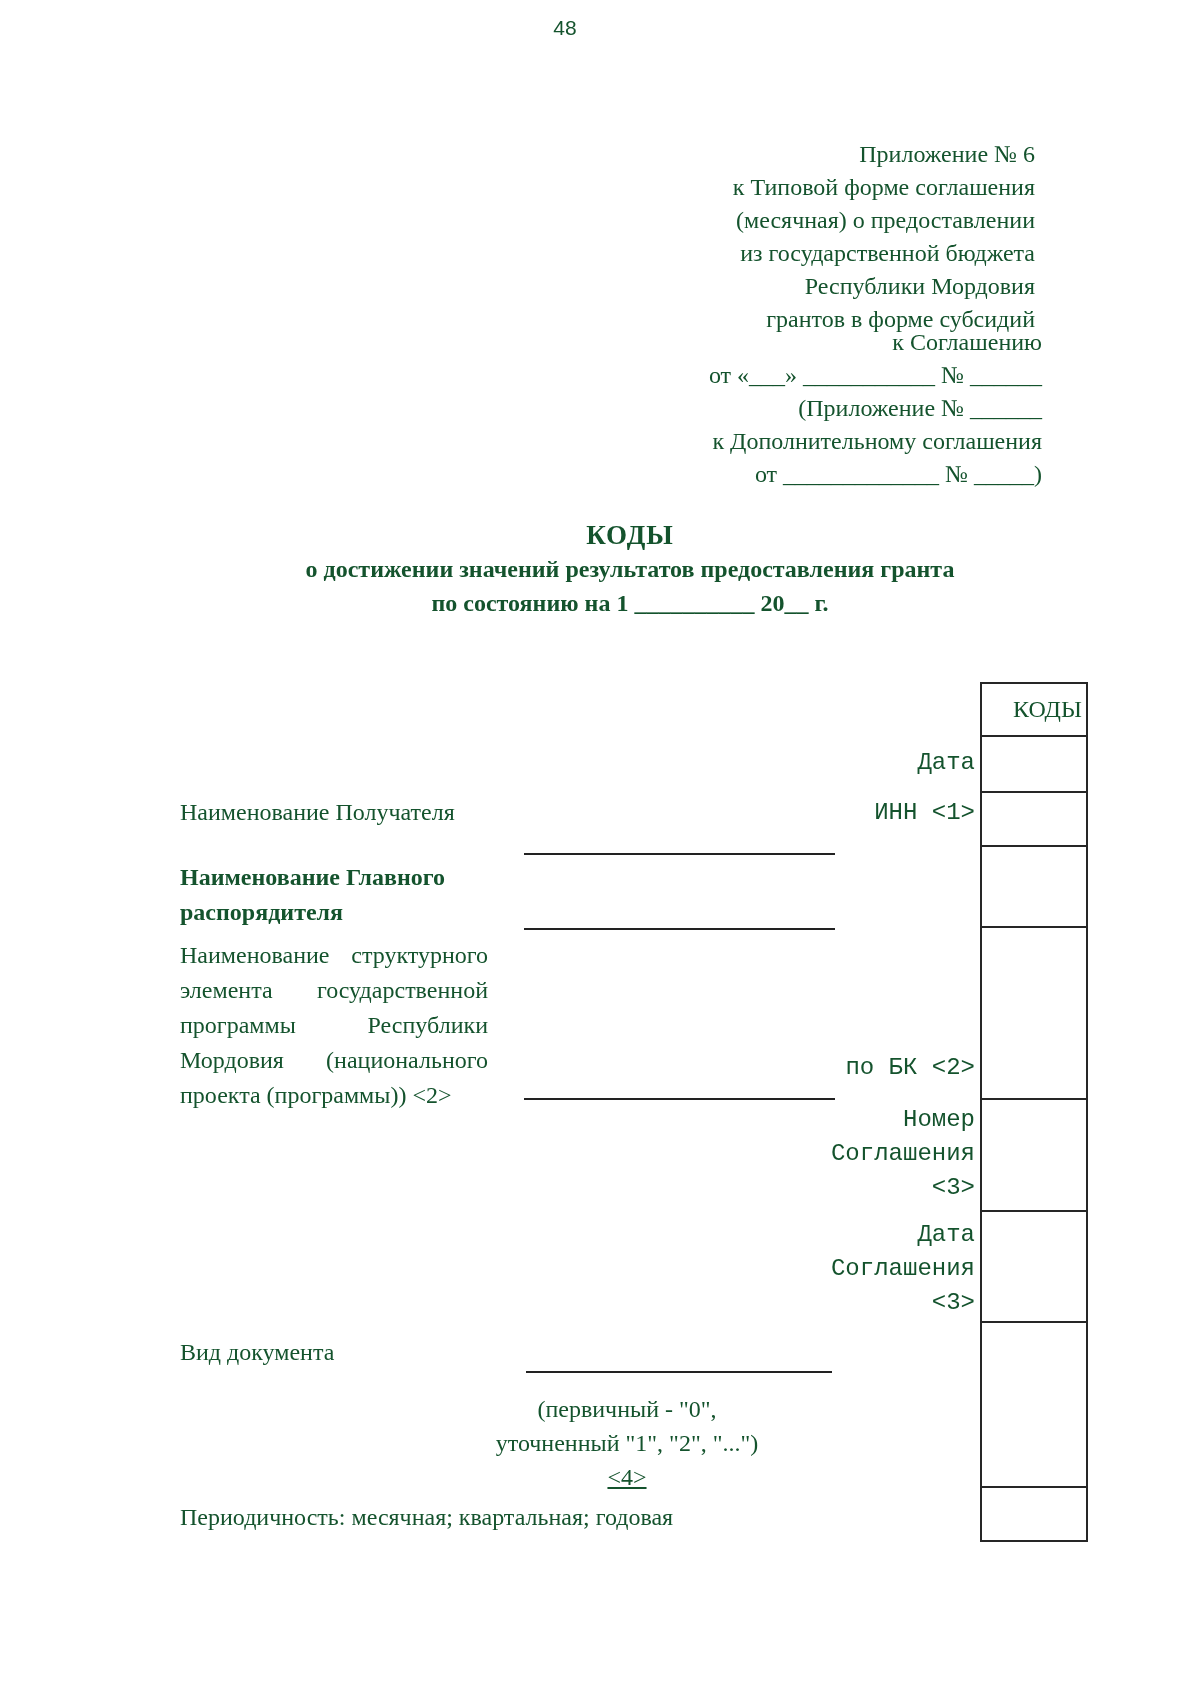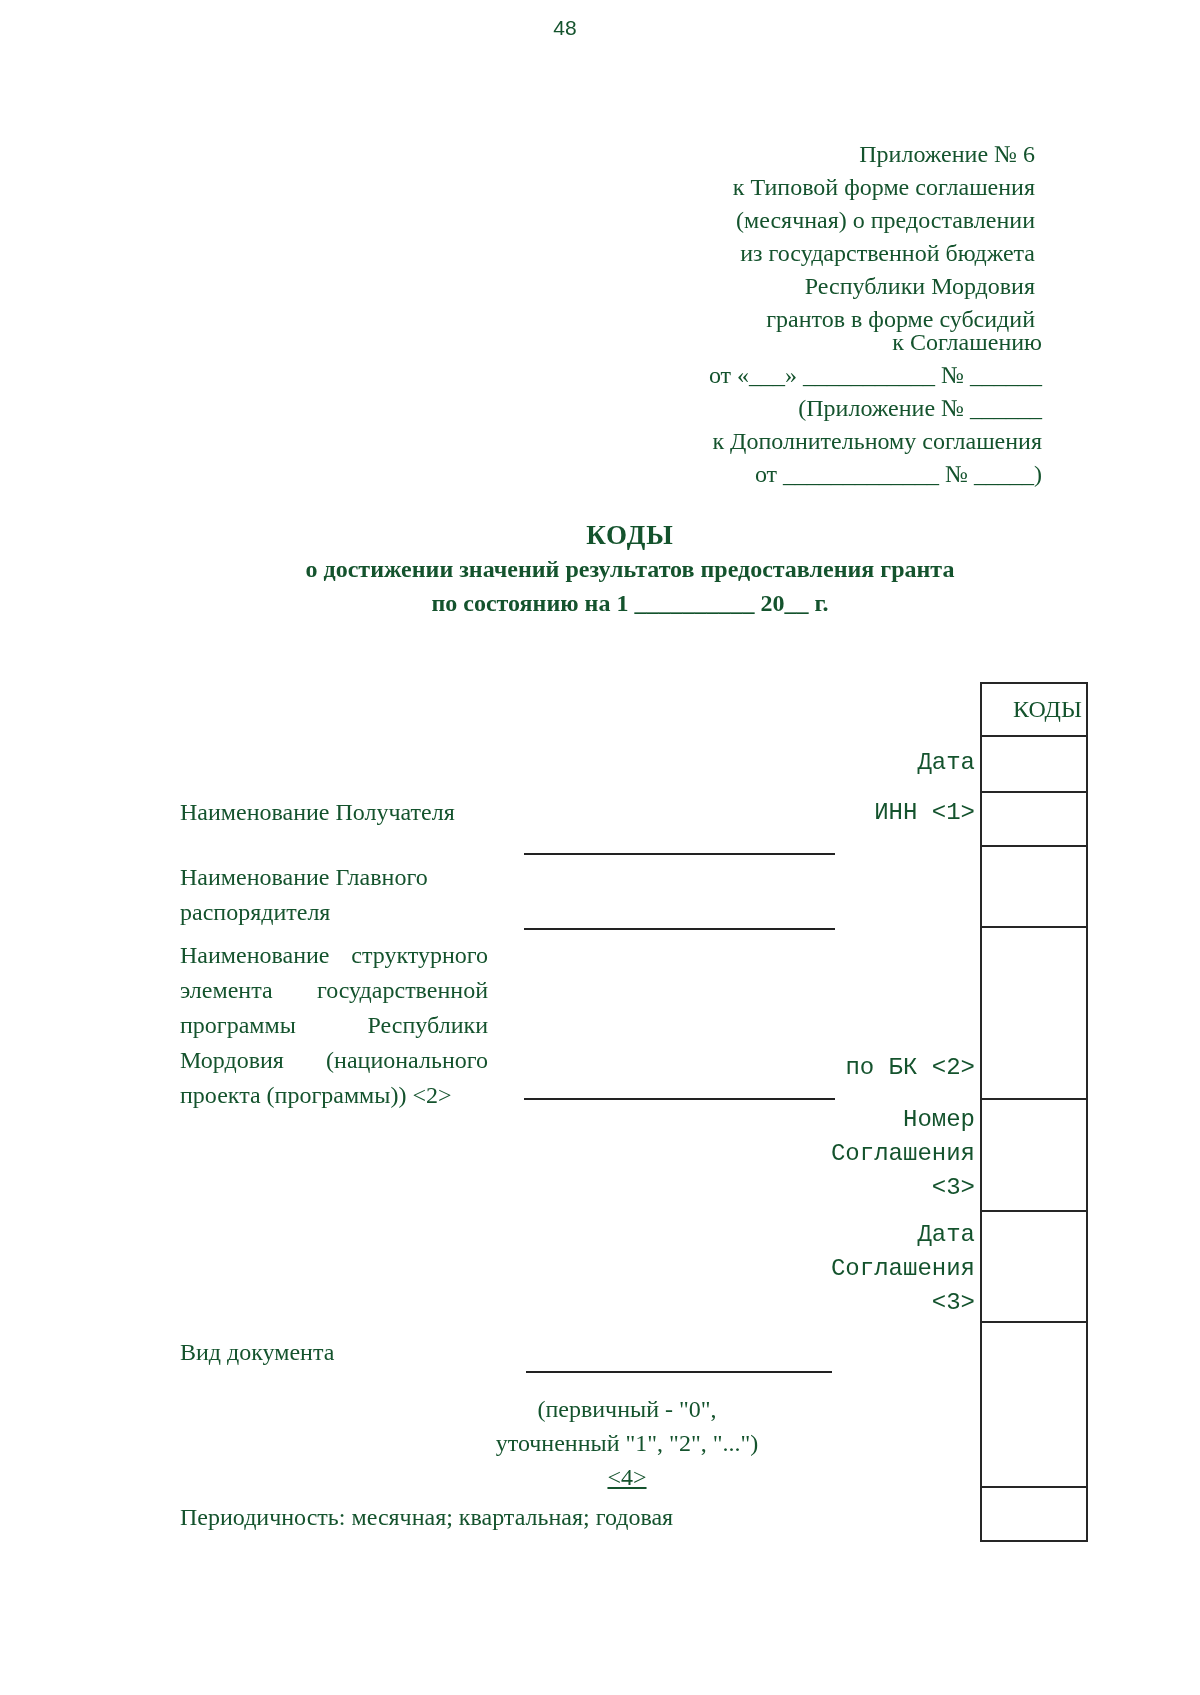--- a/index.html
+++ b/index.html
@@ -123,21 +123,21 @@
   <div class="abs lbl right-lbl" style="top:795px;margin-left:17px;">ИНН &lt;1&gt;</div>
   <div class="abs lbl right-lbl" style="top:1050px;">по БК &lt;2&gt;</div>
   <div class="abs lbl right-lbl" style="top:1103px; line-height:34px;">Номер
 Соглашения
 &lt;3&gt;</div>
   <div class="abs lbl right-lbl" style="top:1218px; line-height:34px;">Дата
 Соглашения
 &lt;3&gt;</div>
 
   <div class="abs lbl left-lbl" style="top:795px;">Наименование Получателя</div>
-  <div class="abs lbl left-lbl" style="top:860px;">Наименование Главного
+  <div class="abs lbl left-lbl" style="top:860px;font-weight:bold;">Наименование Главного
 распорядителя</div>
   <div class="abs lbl program-lbl" style="top:938px;">Наименование структурного элемента государственной программы Республики Мордовия (национального проекта (программы)) &lt;2&gt;</div>
   <div class="abs lbl left-lbl" style="top:1335px;">Вид документа</div>
   <div class="abs lbl left-lbl" style="top:1500px;">Периодичность: месячная; квартальная; годовая</div>
 
   <div class="abs fill-line" style="left:524px; top:853px; width:311px;"></div>
   <div class="abs fill-line" style="left:524px; top:928px; width:311px;"></div>
   <div class="abs fill-line" style="left:524px; top:1098px; width:311px;"></div>
   <div class="abs fill-line" style="left:526px; top:1371px; width:306px;"></div>
 

